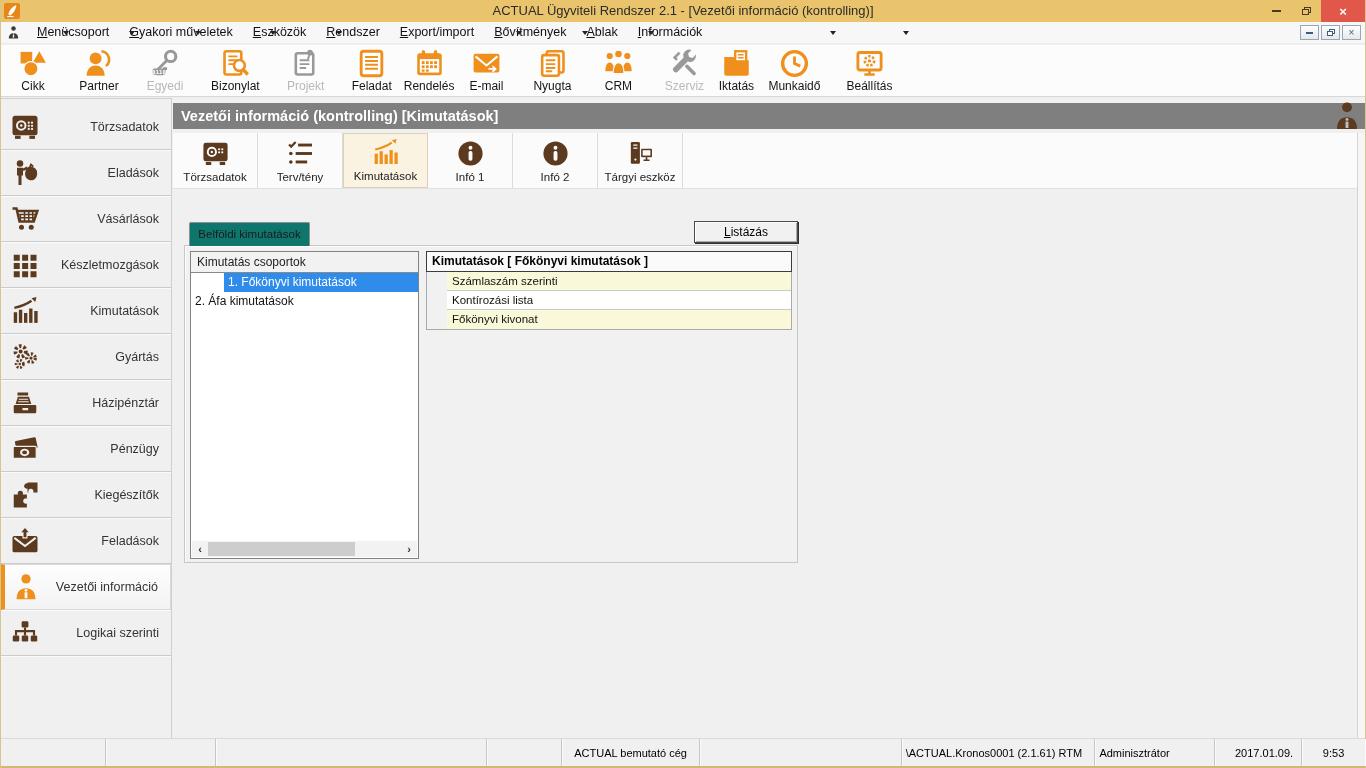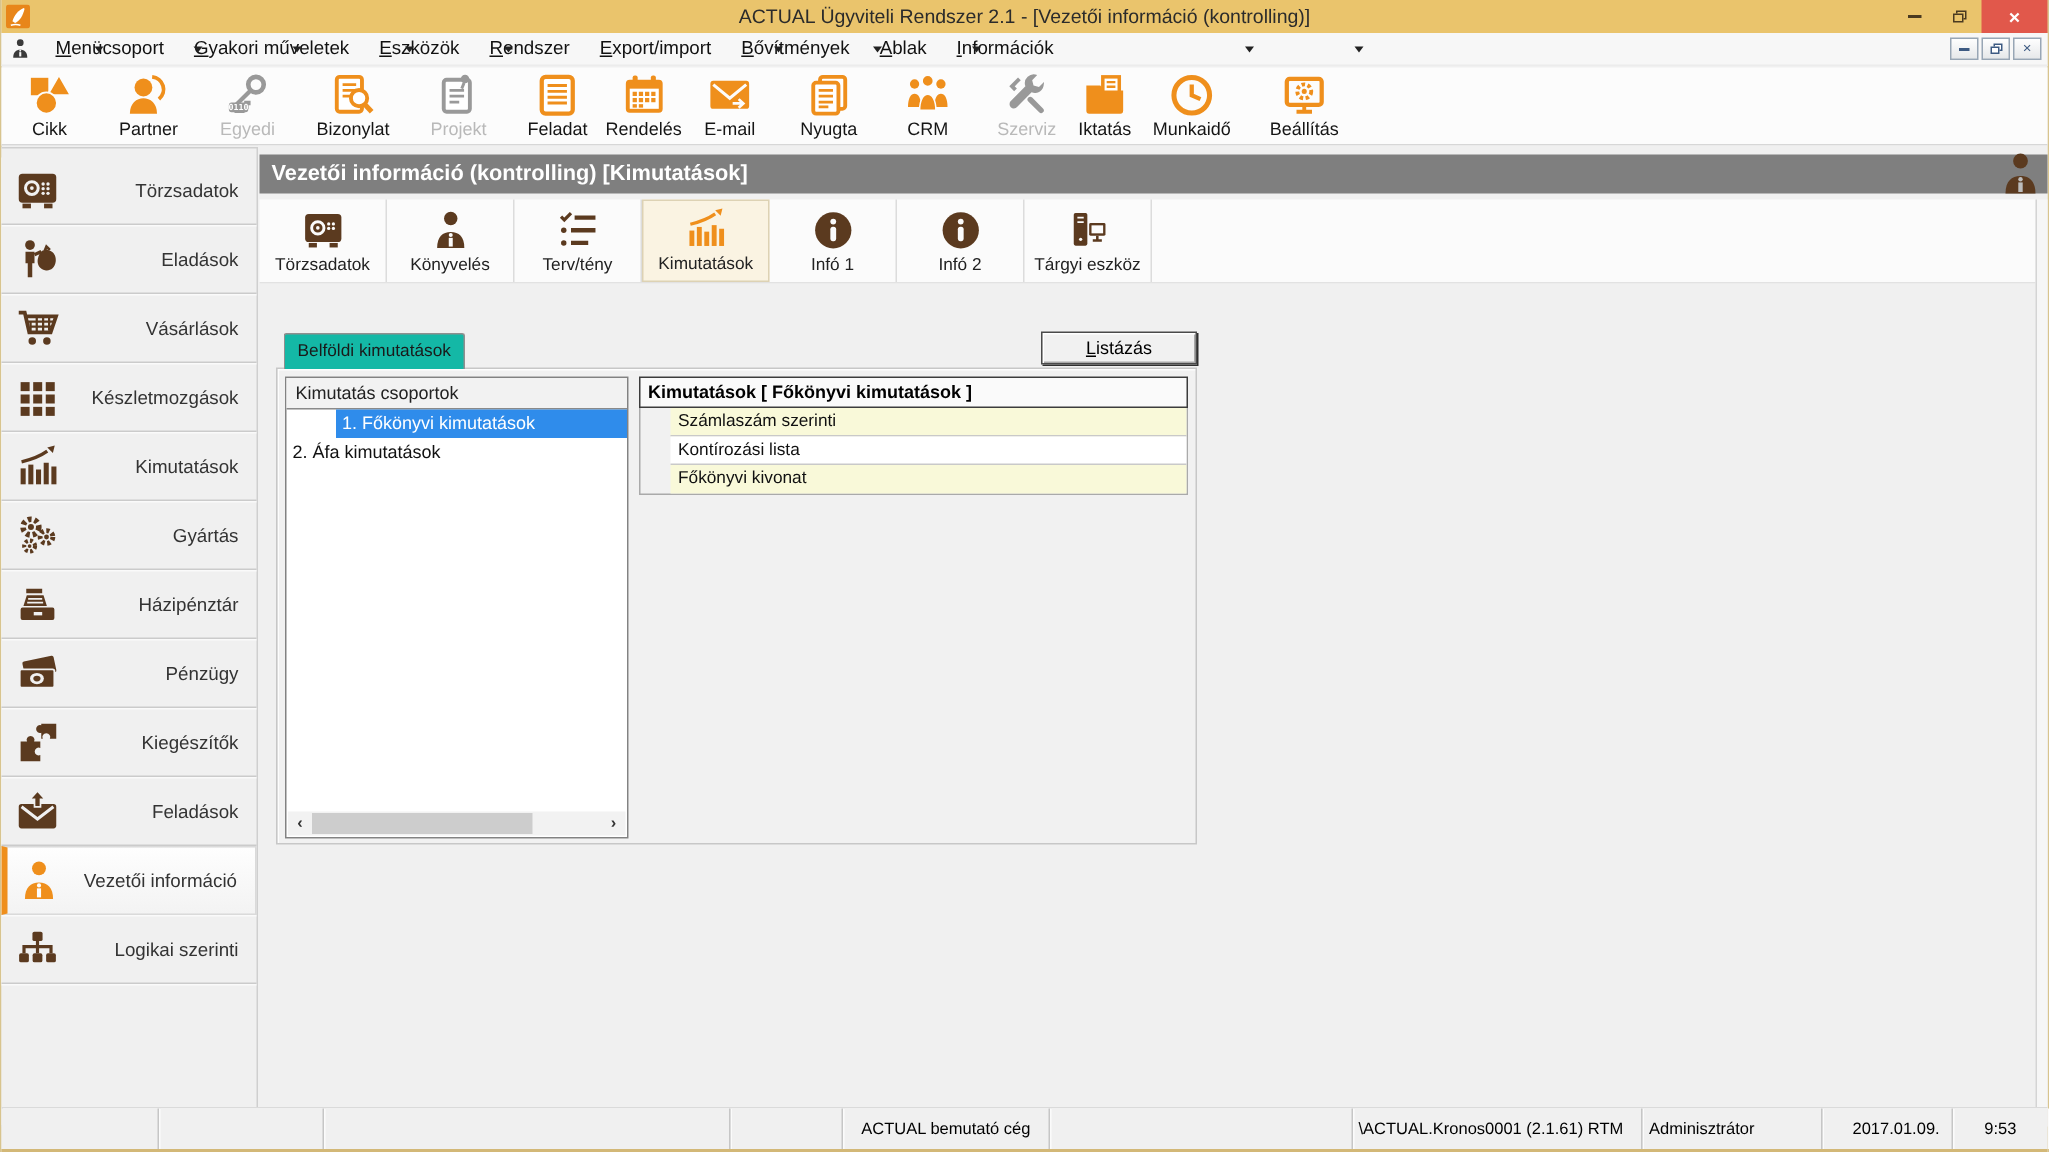--- a/index.html
+++ b/index.html
@@ -57,21 +57,21 @@
   .main-header { position:absolute; left:1px; top:6px; right:0; height:26px; background:#7f7f7f; color:#fff; font-weight:bold; font-size:14.5px; line-height:26px; padding-left:8px; }
   .main-header .person { position:absolute; right:2px; top:-4px; width:32px; height:34px; color:#5b3a1f; }
   .tabstrip { position:absolute; left:1px; top:36px; right:8px; height:56px; background:#fbfbfb; border-bottom:1px solid #e2e2e2; display:flex; }
   .tab-btn { width:85px; display:flex; flex-direction:column; align-items:center; justify-content:flex-end; gap:3px; padding:4px 0 5px; border-right:1px solid #dcdcdc; cursor:default; }
   .tab-btn .icw { width:29px; height:29px; color:#5b3a1f; display:flex; }
   .tab-btn .tab-label { font-size:11.5px; color:#222; white-space:nowrap; }
   .tab-btn.selected { background:#faf3e2; border:1px solid #ddd2b4; }
   .tab-btn.selected .icw { color:#ef8f1c; }
   .right-strip { position:absolute; right:0; top:36px; bottom:0; width:8px; background:#f6f6f6; border-left:1px solid #d4d4d4; }
 
-  .subtab { position:absolute; left:17px; top:125px; width:121px; height:24px; background:#14b8a6; border:1px solid #8f8f8f; border-bottom:none; border-radius:2px 2px 0 0; font-size:11.5px; text-align:center; line-height:22px; z-index:3; cursor:default; }
+  .subtab { position:absolute; left:17px; top:125px; width:121px; height:24px; background:#0f766e; border:1px solid #8f8f8f; border-bottom:none; border-radius:2px 2px 0 0; font-size:11.5px; text-align:center; line-height:22px; z-index:3; cursor:default; }
   .list-btn { position:absolute; left:522px; top:124px; width:104px; height:22px; background:#f1f1f1; border:1px solid #4a4a4a; box-shadow:1px 1px 0 #2f2f2f, inset 1px 1px 0 #fff, inset -1px -1px 0 #a9a9a9; font-size:12px; font-family:"Liberation Sans",sans-serif; cursor:default; }
   .list-btn .mn { text-decoration:underline; }
 
   .panel { position:absolute; left:12px; top:148px; width:614px; height:318px; background:#f1f1f1; border:1px solid #c7c7c7; box-shadow:inset 1px 1px 0 #fdfdfd; z-index:2; }
 
   .group-list { position:absolute; left:5px; top:5px; width:229px; height:308px; background:#fff; border:1px solid #828282; }
   .gl-header { height:21px; background:#f2f2f2; border-bottom:1px solid #8a8a8a; font-size:12px; line-height:20px; padding-left:6px; color:#222; }
   .gl-row { height:19px; font-size:12px; line-height:19px; padding-left:4px; color:#111; white-space:nowrap; cursor:default; }
   .gl-row.selected { background:#2f8ceb; color:#fff;margin-left:33px; }
   .hscroll { position:absolute; left:1px; right:1px; bottom:1px; height:16px; background:#f2f2f2; display:flex; align-items:center; }
@@ -526,31 +526,20 @@
                 <circle cx="17.6" cy="8.5" r="0.9"></circle>
                 <circle cx="15" cy="11" r="0.9"></circle>
                 <circle cx="17.6" cy="11" r="0.9"></circle>
               </g>
             </svg>
           </span>
         <span class="tab-label">Törzsadatok</span>
       </div>
       <div class="tab-btn">
         <span class="icw">
-            <svg viewBox="0 0 24 24" fill="currentColor">
-              <circle cx="12" cy="5.5" r="3.7"></circle>
-              <path d="M4.5 21.8 c0-6.2 3-8.8 7.5-8.8 s7.5 2.6 7.5 8.8 z"></path>
-              <circle cx="12" cy="14.6" r="1.1" fill="#fbfbfb"></circle>
-              <rect x="10.9" y="16.2" width="2.2" height="4.8" fill="#fbfbfb"></rect>
-            </svg>
-          </span>
-        <span class="tab-label">Könyvelés</span>
-      </div>
-      <div class="tab-btn">
-        <span class="icw">
             <svg viewBox="0 0 24 24">
               <path d="M2.5 4.5 l1.8 1.8 L8 2.5" fill="none" stroke="currentColor" stroke-width="1.8"></path>
               <path d="M10 5 h11.5" stroke="currentColor" stroke-width="2.4"></path>
               <circle cx="4" cy="12" r="1.5" fill="currentColor"></circle>
               <path d="M8 12 h13.5" stroke="currentColor" stroke-width="2.4"></path>
               <circle cx="4" cy="19" r="1.5" fill="currentColor"></circle>
               <path d="M8 19 h9.5" stroke="currentColor" stroke-width="2.4"></path>
             </svg>
           </span>
         <span class="tab-label">Terv/tény</span>

